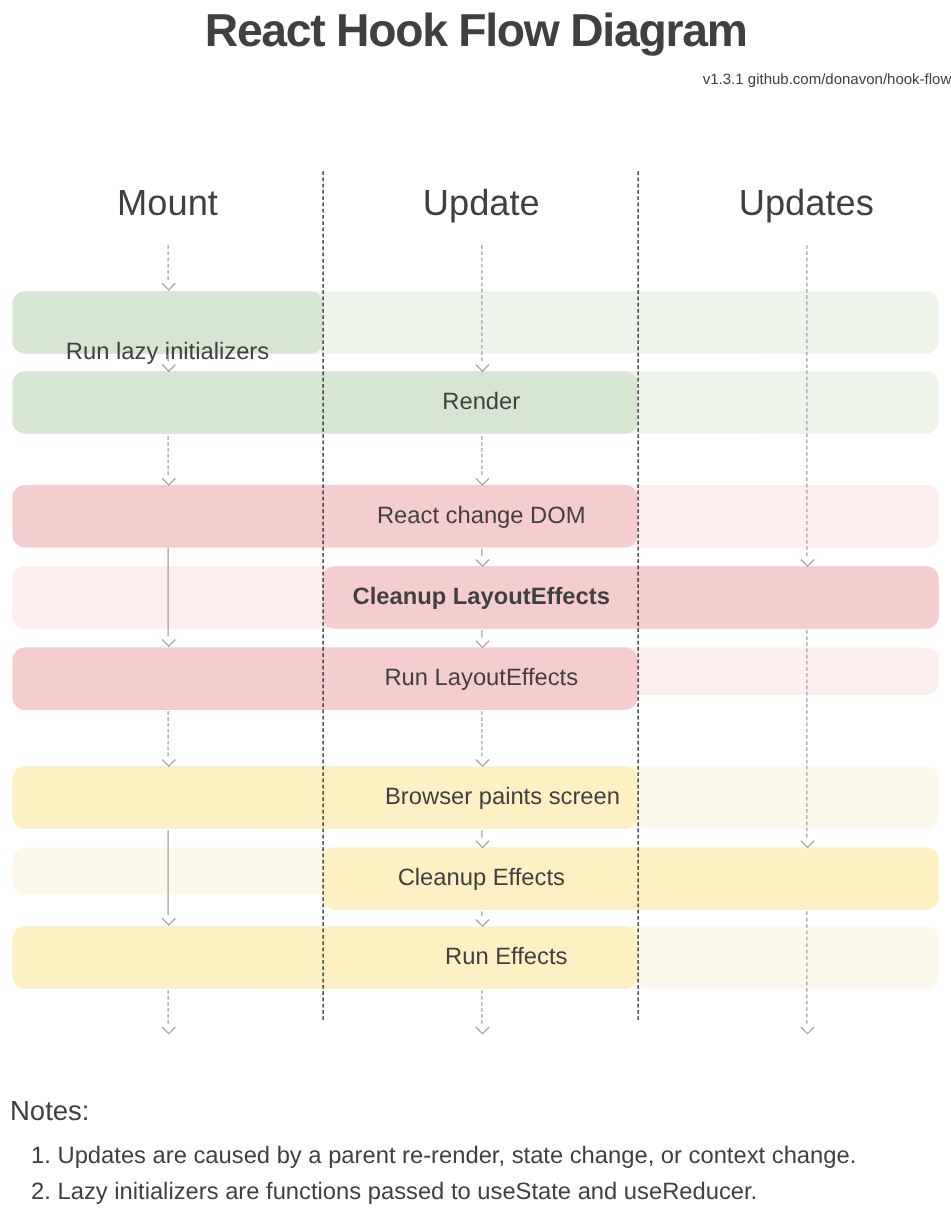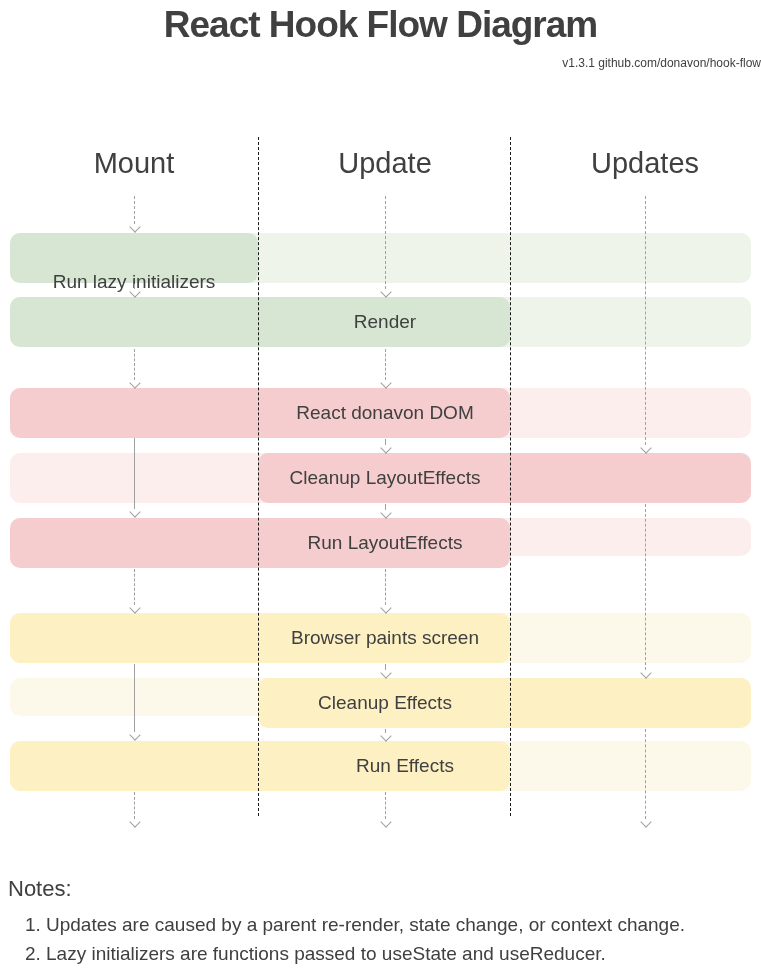--- a/index.html
+++ b/index.html
@@ -35,33 +35,33 @@
       <div class="band" style="top: 233px; height: 50px; background: rgb(238, 244, 234);">
         <div class="band-dark" style="left: 0px; width: 248px; background: rgb(214, 230, 210);"></div>
         <div class="band-label" style="left: 124px; margin-top: 24px;">Run lazy initializers</div>
       </div>
       <div class="band" style="top: 297px; height: 50px; background: rgb(238, 244, 234); text-align: right;">
         <div class="band-dark" style="left: 0px; width: 500px; background: rgb(214, 230, 210);"></div>
         <div class="band-label" style="left: 375px;">Render</div>
       </div>
       <div class="band" style="top: 388px; height: 50px; background: rgb(253, 238, 238);">
         <div class="band-dark" style="left: 0px; width: 500px; background: rgb(245, 205, 206);"></div>
-        <div class="band-label" style="left: 375px;">React donavon DOM</div>
+        <div class="band-label" style="left: 375px;">React change DOM</div>
       </div>
       <div class="band" style="top: 453px; height: 50px; background: rgb(253, 238, 238);">
         <div class="band-dark" style="left: 248px; width: 493px; background: rgb(245, 205, 206);"></div>
-        <div class="band-label" style="left: 375px;">Cleanup LayoutEffects</div>
+        <div class="band-label" style="left: 375px; font-weight: bold;">Cleanup LayoutEffects</div>
       </div>
       <div class="band" style="top: 518px; height: 38px; background: rgb(253, 238, 238);">
         <div class="band-dark" style="left: 0px; width: 500px; background: rgb(245, 205, 206);"></div>
         <div class="band-label" style="left: 375px;">Run LayoutEffects</div>
       </div>
       <div class="band" style="top: 613px; height: 50px; background: rgb(253, 249, 234);">
         <div class="band-dark" style="left: 0px; width: 500px; background: rgb(253, 240, 194);"></div>
-        <div class="band-label" style="left: 375px; text-align: right;">Browser paints screen</div>
+        <div class="band-label" style="left: 392px; text-align: right;">Browser paints screen</div>
       </div>
       <div class="band" style="top: 678px; height: 38px; background: rgb(253, 249, 234);">
         <div class="band-dark" style="left: 248px; width: 493px; background: rgb(253, 240, 194);"></div>
         <div class="band-label" style="left: 375px;">Cleanup Effects</div>
       </div>
       <div class="band" style="top: 741px; height: 50px; background: rgb(253, 249, 234);">
         <div class="band-dark" style="left: 0px; width: 500px; background: rgb(253, 240, 194);"></div>
         <div class="band-label" style="left: 375px; margin-left: 20px;">Run Effects</div>
       </div>
       <div class="divider" style="left: 258px; top: 137px; height: 679px; border-left: 1px dashed rgb(26, 26, 26);"></div>

